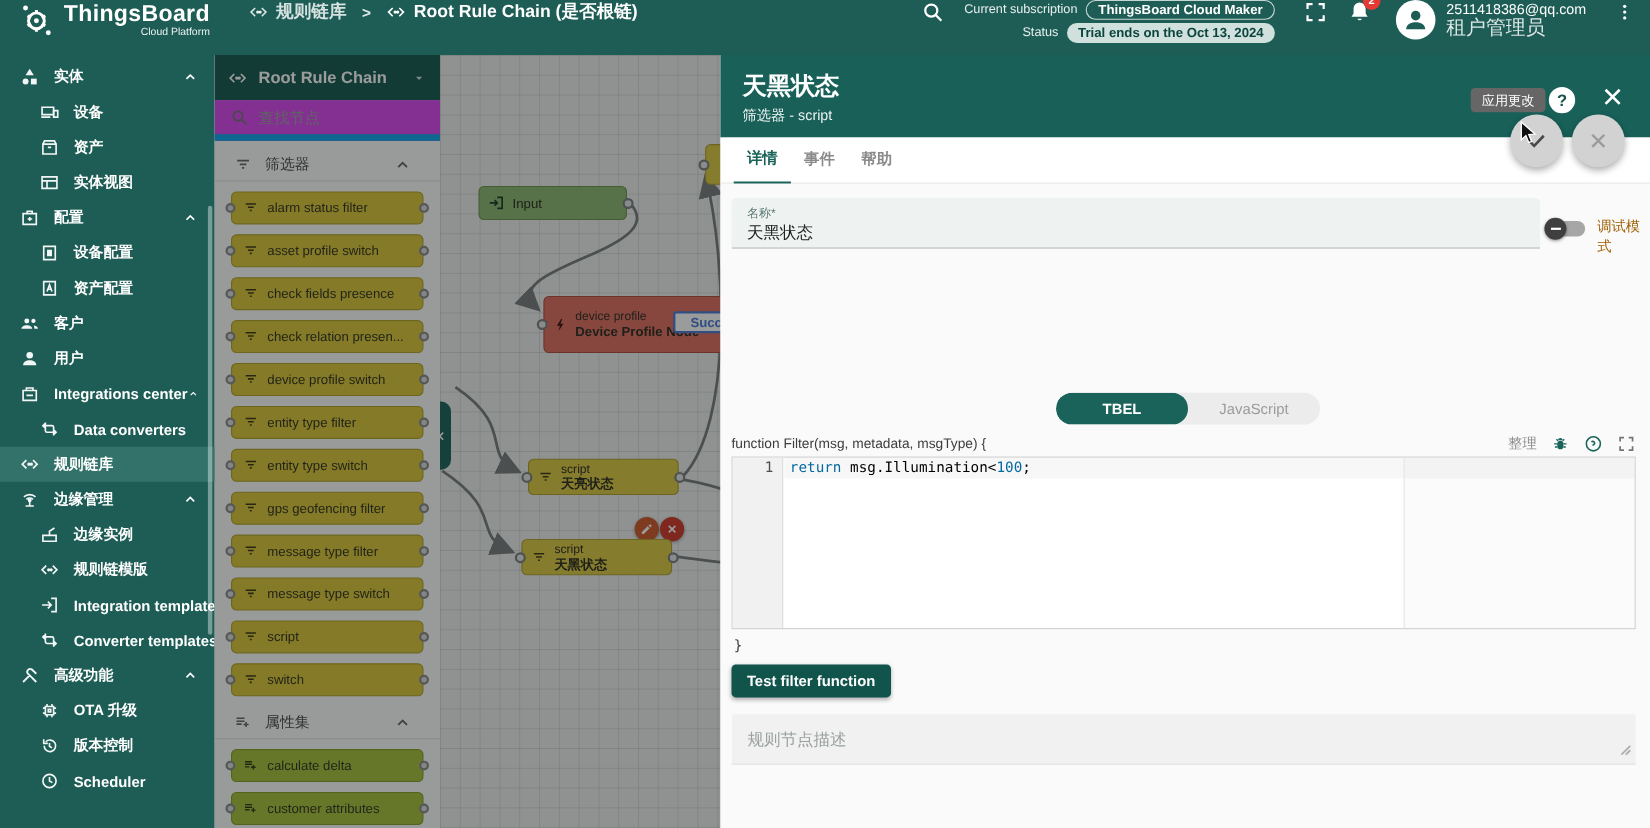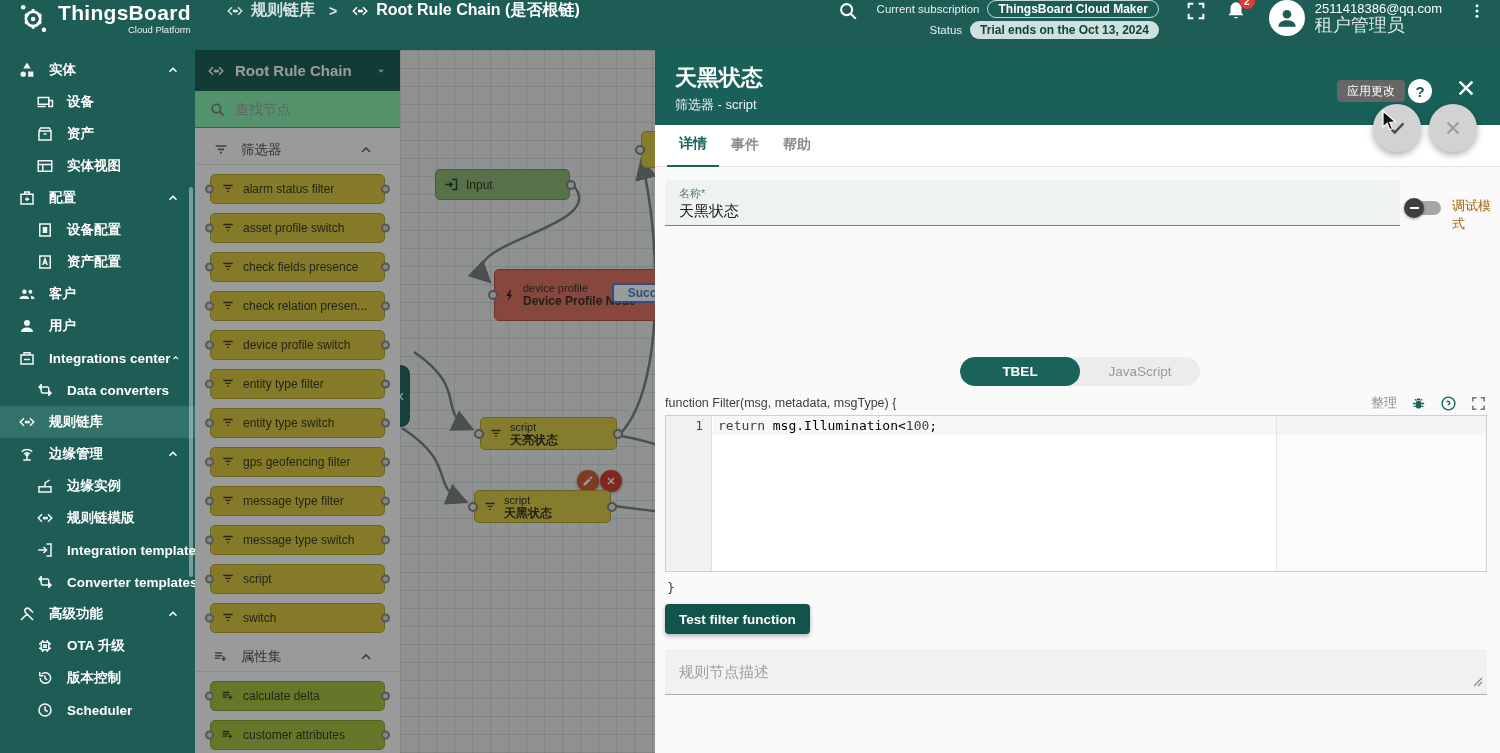--- a/index.html
+++ b/index.html
@@ -83,21 +83,21 @@
   .collapse-tab { position:absolute; left:-7px; top:315px; width:17px; height:62px; background:#1a635b;
     border-radius:0 9px 9px 0; color:#fff; display:flex; align-items:center; justify-content:center;
     font-size:13px; cursor:pointer; }
 
   
   #node-panel { position:absolute; left:195px; top:50px; width:205px; bottom:0; background:#fdfdfd;
     z-index:2; overflow:hidden; }
   .np-head { height:41px; background:#175a52; display:flex; align-items:center; padding:0 12px; color:#fff; }
   .np-title { font-size:15px; font-weight:bold; margin-left:10px; }
   .np-caret { margin-left:auto; width:14px; height:14px; color:rgba(255,255,255,.8); }
-  .np-search { height:37px; display:flex; align-items:center; border-bottom:1px solid #0ea5e9; background:#86efac; }
+  .np-search { height:37px; display:flex; align-items:center; border-bottom:6px solid #0ea5e9; background:#d946ef; }
   .np-search svg { width:17px; height:17px; margin:0 9px 0 14px; color:#737373; }
   .np-search input { border:none; outline:none; flex:1; font-size:14px; color:#333;
     font-family:"Liberation Sans",sans-serif; background:transparent; min-width:0; }
   .np-search input::placeholder { color:#9aa0a0; }
   .np-sec { height:30px; display:flex; align-items:center; padding:0 14px 0 18px;
     border-bottom:1px solid #e4e4e4; margin-top:7px; color:#4c4c4c; }
   .np-sec svg { width:16px; height:16px; margin-right:12px; color:#666; }
   .np-sec-label { font-size:13.5px; }
   .np-sec-caret { margin-left:auto; width:13px; height:13px; color:#8a8a8a; }
   .np-item { position:relative; height:30px; margin:9px 15px; border-radius:5px; display:flex;
@@ -160,21 +160,21 @@
   .tidy { font-size:13px; color:#8d8d8d; cursor:pointer; }
   .code-tools svg { width:17px; height:17px; display:block; cursor:pointer; }
   .editor { position:absolute; left:10px; top:248px; width:822px; height:157px; background:#fff;
     border:1px solid #cfcfcf; font-family:"DejaVu Sans Mono", monospace; font-size:13px; overflow:hidden; }
   .gutter { position:absolute; left:0; top:0; bottom:0; width:46px; background:#f1f1f1;
     border-right:1px solid #ddd; color:#4e4e4e; text-align:right; padding:2px 8px 0 0; }
   .code-area { position:absolute; left:47px; top:0; right:0; bottom:0; padding:2px 0 0 5px; }
   .active-line { position:absolute; left:47px; top:0; right:0; height:19px; background:rgba(0,0,0,.03); }
   .print-margin { position:absolute; left:610px; top:0; bottom:0; width:1px; background:#e4e4e4; }
   .margin-zone { position:absolute; left:611px; top:0; bottom:0; right:0; background:rgba(0,0,0,.015); }
-  .kw, .num { color:#404040; }
+  .kw, .num { color:#0369a1; }
   .close-brace { position:absolute; left:12px; top:413px; font-family:"DejaVu Sans Mono",monospace;
     font-size:13px; color:#3d3d3d; }
   .test-btn { position:absolute; left:10px; top:437px; height:30px; padding:0 14px; background:#10544c;
     color:#fff; font-size:13.5px; font-weight:bold; border:none; border-radius:4px;
     box-shadow:0 2px 4px rgba(0,0,0,.3); cursor:pointer; font-family:"Liberation Sans",sans-serif; }
   .desc { position:absolute; left:10px; top:482px; width:822px; height:46px; background:#f0f1f0;
     border:none; border-bottom:1px solid #aeaeae; border-radius:3px 3px 0 0; resize:none; outline:none;
     font-size:15px; color:#444; padding:14px; font-family:"Liberation Sans",sans-serif; }
   .desc::placeholder { color:#9aa0a0; }
   .resize-glyph { position:absolute; left:818px; top:510px; width:10px; height:10px; color:#8a8a8a;

